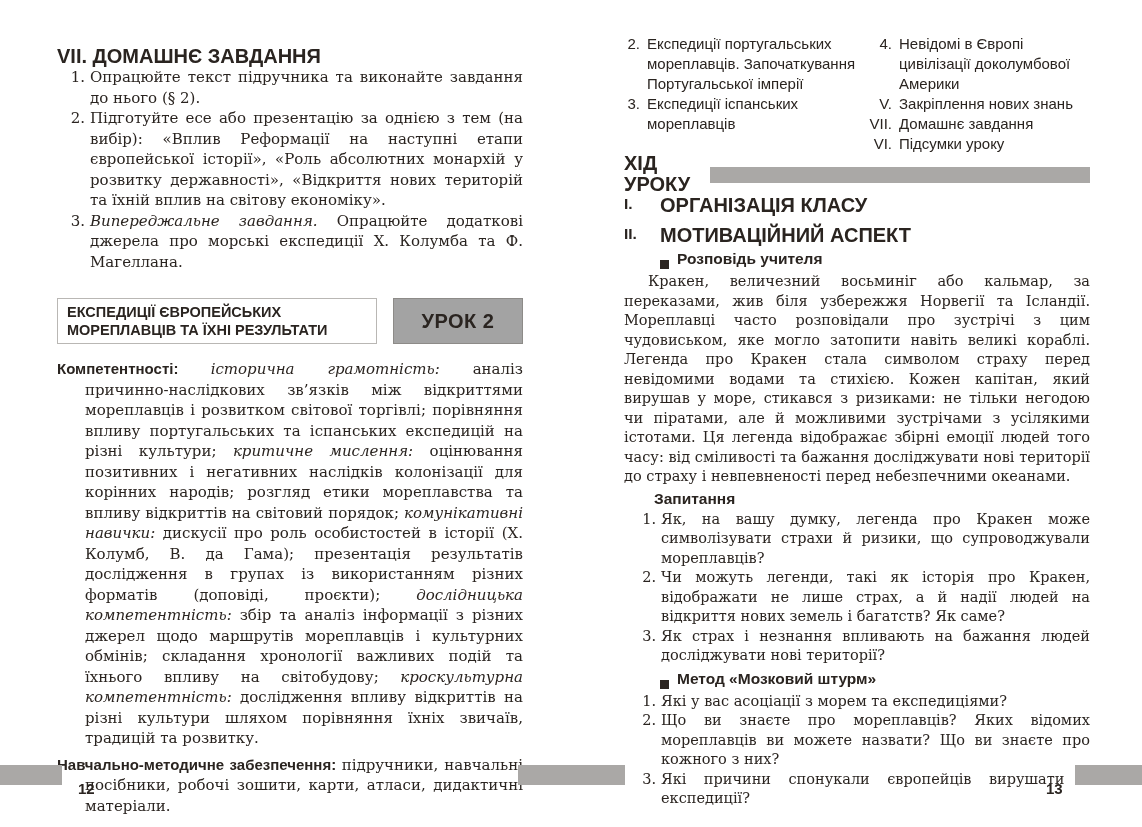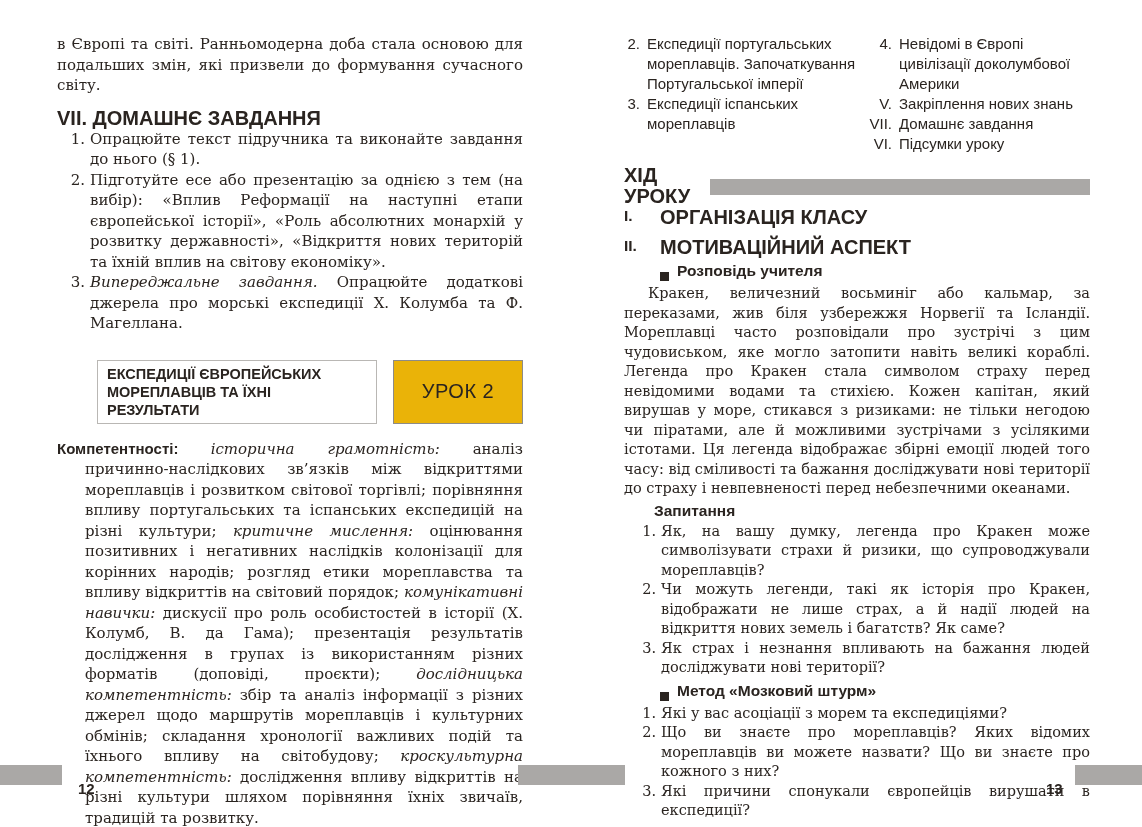--- a/index.html
+++ b/index.html
@@ -18,39 +18,39 @@
 
   
   .num-item{display:grid;grid-template-columns:24px 1fr;column-gap:5px;}
   .num-item .n{text-align:right;}
   .hw{margin-top:12px;}
   .hw .num-item{margin-left:4px;}
 
   
   .lesson-header{display:flex;margin-top:26px;margin-bottom:15px;}
   .lesson-title{flex:1;border:1px solid #b9b7b4;padding:4px 9px;
-                font-weight:bold;font-size:14.5px;line-height:18px;margin-left:40px;}
-  .lesson-badge{width:128px;margin-left:16px;background:#eab308;border:1px solid #8d8b88;
+                font-weight:bold;font-size:14.5px;line-height:18px;}
+  .lesson-badge{width:128px;margin-left:16px;background:#a3a3a3;border:1px solid #8d8b88;
                 display:flex;align-items:center;justify-content:center;
-                font-weight:normal;font-size:20px;letter-spacing:.5px;}
+                font-weight:bold;font-size:20px;letter-spacing:.5px;}
 
   
   .hang{padding-left:28px;text-indent:-28px;margin-top:6px;}
   .lead-b{font-family:"Liberation Sans","DejaVu Sans",sans-serif;font-weight:bold;font-size:15px;}
 
   
   .cont-cols{display:flex;font-size:15px;line-height:20px;}
   .cont-col1{width:240px;}
   .cont-col2{flex:1;}
   .cont-col1 .num-i{display:grid;grid-template-columns:16px 1fr;column-gap:7px;}
   .cont-col2 .num-i{display:grid;grid-template-columns:28px 1fr;column-gap:7px;}
   .num-i .n{text-align:right;}
 
   
-  .hid-row{display:flex;align-items:center;margin-top:21px;margin-bottom:10px;height:22px;justify-content:space-between;}
+  .hid-row{display:flex;align-items:center;margin-top:9px;margin-bottom:10px;height:22px;justify-content:space-between;}
   .hid-row .caps-head{width:86px;}
   .hid-bar{flex:1;height:16px;background:#aaa8a6;margin-top:1px;}
 
   
   .sec-head{display:grid;grid-template-columns:36px 1fr;margin-top:9px;margin-bottom:3px;}
   .sec-head .n{font-weight:bold;font-size:15.5px;}
 
   .bullet-row{display:flex;align-items:flex-end;margin-left:36px;margin-top:3px;margin-bottom:3px;}
   .sq{width:9px;height:9px;background:#2a2420;margin-right:8px;flex:0 0 auto;}
   .bullet-label{font-weight:bold;font-size:15.5px;line-height:20px;}
@@ -73,27 +73,26 @@
   .pn-left{left:78px;}
   .pn-right{left:1046px;}
 </style>
 </head>
 <body>
 
 <div class="spread">
 
   <div class="page page-left">
 
-    <p class="serif" style="margin:0;"><span>в Європі та світі. Ранньомодерна доба стала основою для подальших змін, які призвели до формування сучасного світу.</span></p>
 
     <div class="hw">
       <div class="caps-head">VII. ДОМАШНЄ ЗАВДАННЯ</div>
       <div class="serif num-item">
         <span class="n">1.</span>
-        <span class="t">Опрацюйте текст підручника та виконайте завдання до нього (§ 1).</span>
+        <span class="t">Опрацюйте текст підручника та виконайте завдання до нього (§ 2).</span>
       </div>
       <div class="serif num-item">
         <span class="n">2.</span>
         <span class="t">Підготуйте есе або презентацію за однією з тем (на вибір): «Вплив Реформації на наступні етапи європейської історії», «Роль абсолютних монархій у розвитку державності», «Відкриття нових територій та їхній вплив на світову економіку».</span>
       </div>
       <div class="serif num-item">
         <span class="n">3.</span>
         <span class="t"><span class="it">Випереджальне завдання.</span><span> Опрацюйте додаткові джерела про морські експедиції Х. Колумба та Ф. Магеллана.</span></span>
       </div>
     </div>

